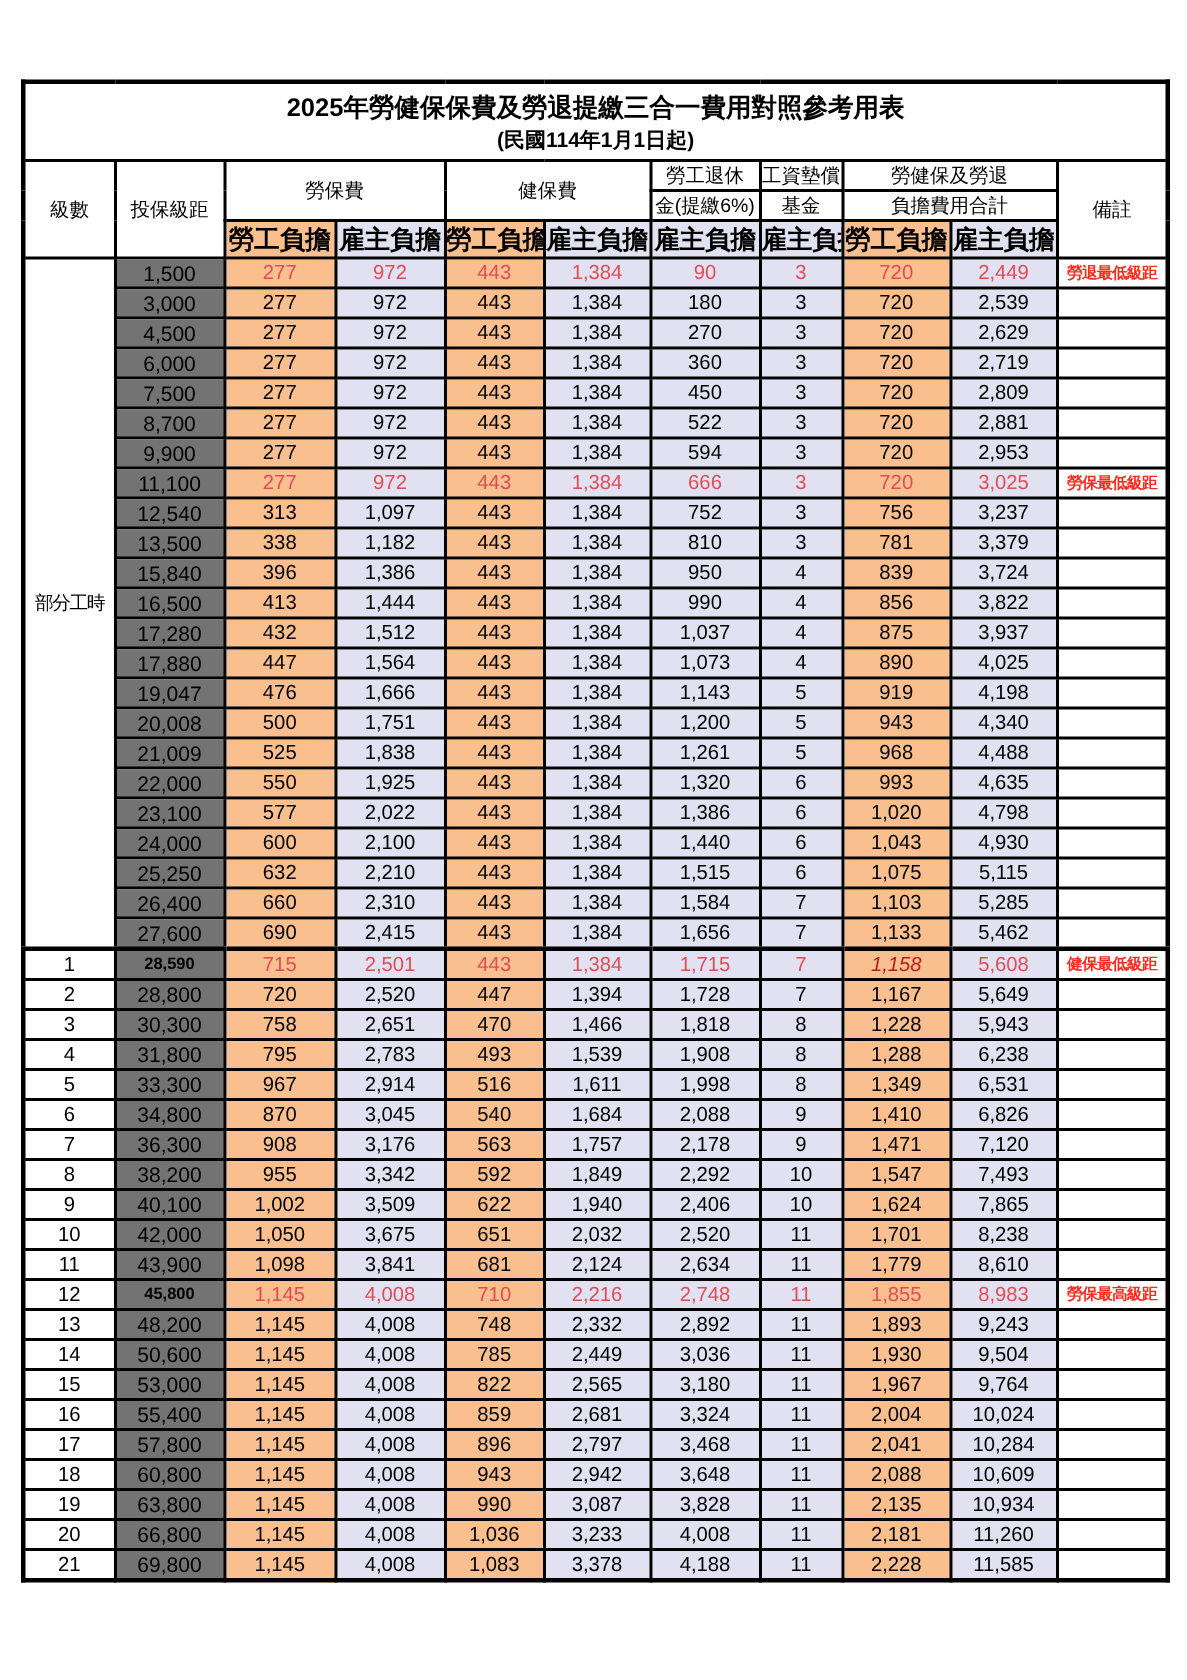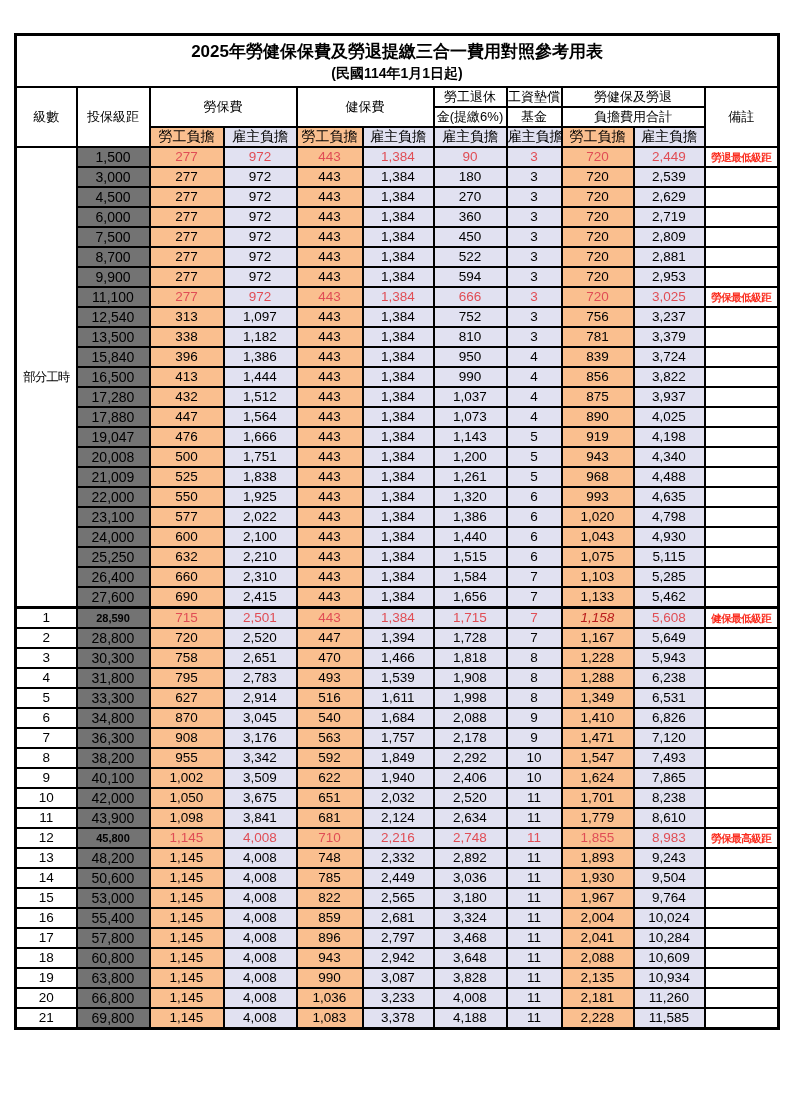--- a/index.html
+++ b/index.html
@@ -9,20 +9,21 @@
     width: 791px;
     height: 1120px;
     font-family: "Liberation Sans", sans-serif;
     color: #000;
   }
   .page {
     box-sizing: border-box;
     width: 791px;
     height: 1064px;
     padding: 33px 14px 0 14px;
+    margin-top: 20px;
   }
   table.ref-table {
     border-collapse: collapse;
     table-layout: fixed;
     width: 763px;
     border: 3px solid #000;
   }
   .ref-table th, .ref-table td {
     border: 2px solid #000;
     padding: 0;
@@ -30,21 +31,21 @@
     vertical-align: middle;
     white-space: nowrap;
     overflow: hidden;
   }
   
   tr.title-row th { height: 50px; background: #fff; }
   .title    { font-size: 17px; font-weight: bold; line-height: 1.45; }
   .subtitle { font-size: 14px; font-weight: bold; line-height: 1.2; }
   
   tr.head-a th, tr.head-b th { height: 16px; font-size: 13px; font-weight: normal; background: #fff; }
-  tr.head-c th { height: 16px; font-size: 14px; font-weight: normal; }
+  tr.head-c th { height: 16px; font-size: 17px; font-weight: bold; }
   
   .emp { background: #FABF8F; }
   .er  { background: #E1E1F1; }
   
   tbody td { height: 18px; font-size: 13.5px; line-height: 1; }
   td.level-cell   { font-size: 13.5px; background: #fff; }
   td.part-time    { font-size: 12.5px; letter-spacing: -1px; }
   td.bracket-cell { font-size: 14px; background: #737373; }
   td.note-cell    { background: #fff; font-size: 10.5px; font-weight: bold; letter-spacing: -0.5px; }
   tr.red-row td.value-cell { font-weight: normal; }
@@ -428,21 +429,21 @@
           <td class="value-cell er">1,539</td>
           <td class="value-cell er">1,908</td>
           <td class="value-cell er">8</td>
           <td class="value-cell emp">1,288</td>
           <td class="value-cell er">6,238</td>
           <td class="note-cell" style="color: rgb(251, 44, 30);"></td>
         </tr>
         <tr>
           <td class="level-cell">5</td>
           <td class="bracket-cell">33,300</td>
-          <td class="value-cell emp">627</td>
+          <td class="value-cell emp">967</td>
           <td class="value-cell er">2,914</td>
           <td class="value-cell emp">516</td>
           <td class="value-cell er">1,611</td>
           <td class="value-cell er">1,998</td>
           <td class="value-cell er">8</td>
           <td class="value-cell emp">1,349</td>
           <td class="value-cell er">6,531</td>
           <td class="note-cell" style="color: rgb(251, 44, 30);"></td>
         </tr>
         <tr>

